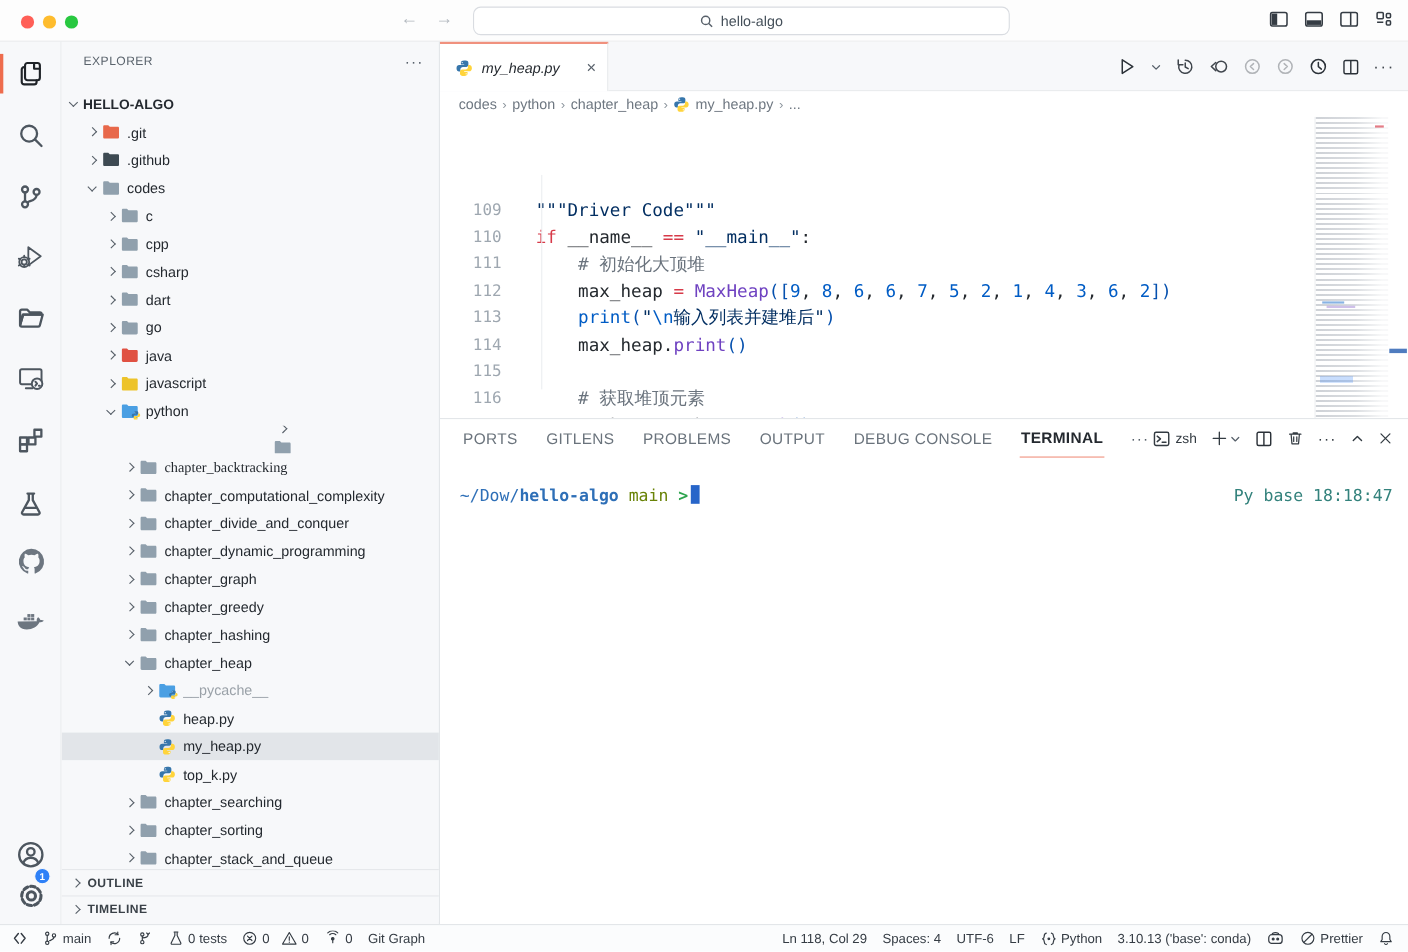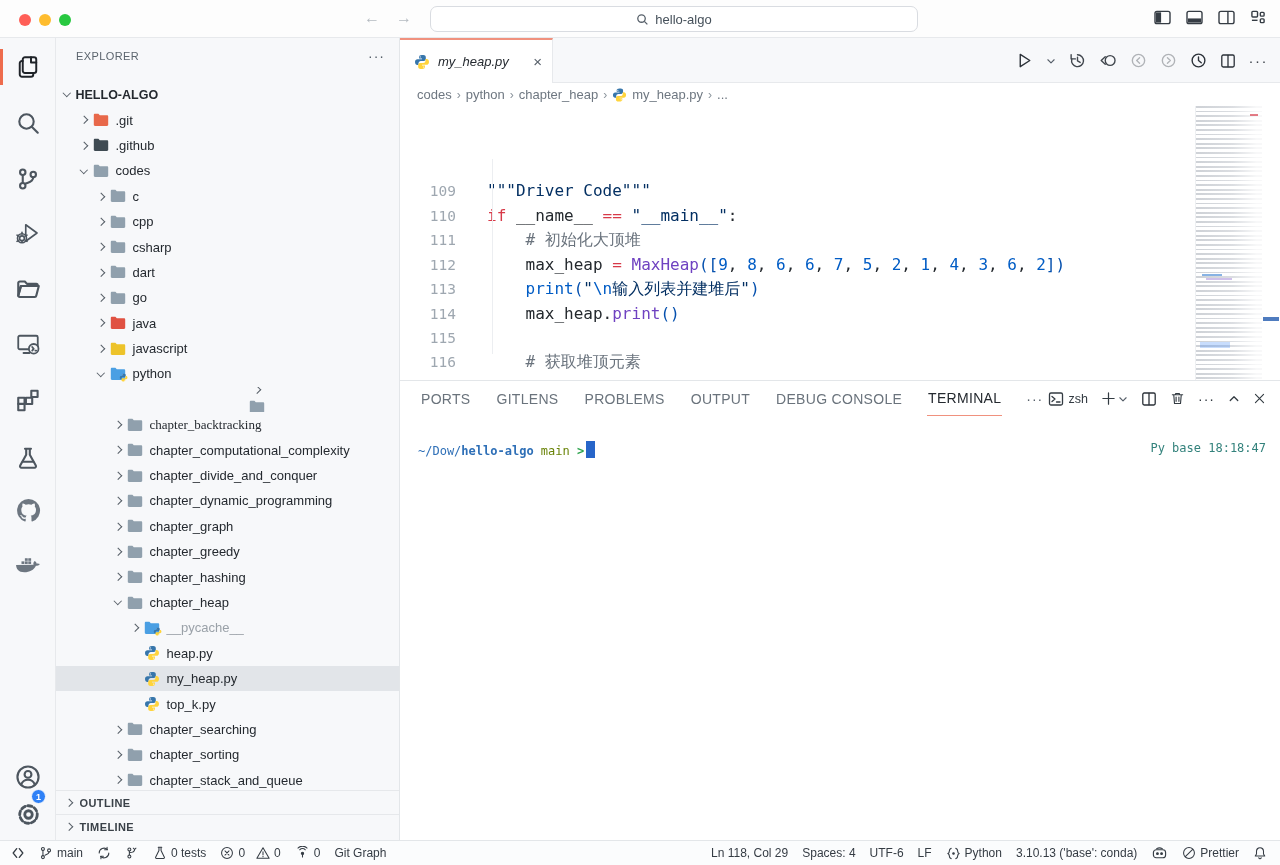--- a/index.html
+++ b/index.html
@@ -95,26 +95,26 @@
   .mm-speck { position:absolute; height:2px; }
   #overview-ruler { position:absolute; right:0; top:0; width:18px; height:274px; background:#fff; }
   #overview-cursor { position:absolute; right:1px; top:211px; width:16px; height:3.5px; background:#4f7cbf; }
 
   
   #panel { position:absolute; left:0; top:342px; width:880px; height:460px;
     background:#fff; border-top:1px solid #e3e6e9; }
   #panel-tabs { position:absolute; left:20px; top:0; height:35px; display:flex;
     align-items:center; gap:24px; }
   .ptab { font-size:14px; letter-spacing:.3px; color:#6a737c; padding:9px 1px; }
-  .ptab.active { color:#24292f; border-bottom:1.5px solid #f0917e; }
+  .ptab.active { color:#24292f; border-bottom:1.5px solid #f0917e;font-weight:bold; }
   #panel-actions { position:absolute; right:14px; top:0; height:35px; display:flex;
     align-items:center; gap:13px; color:#454c54; }
   #zsh-chip { display:flex; align-items:center; gap:5px; font-size:12.5px; color:#333b42; }
   #term { position:absolute; left:18px; top:60px; right:14px;
-    font-family:"DejaVu Sans Mono",monospace; font-size:12px; display:flex; }
+    font-family:"DejaVu Sans Mono",monospace; font-size:15px; display:flex; }
   .t-blue { color:#2e6fb7; } .t-bluebold { color:#2e6fb7; font-weight:bold; }
   .t-green { color:#698307; } .t-bgreen { color:#2da44e; font-weight:bold; }
   .t-teal { color:#33827c; }
   #t-cursor { display:inline-block; width:8.5px; height:17px; background:#2765c9;
     vertical-align:-3px; margin-left:2px; }
   #term-right { margin-left:auto; }
 
   
   #statusbar { position:absolute; left:0; top:840px; width:1280px; height:25px;
     background:#fbfcfd; border-top:1px solid #e3e6e9; display:flex;

